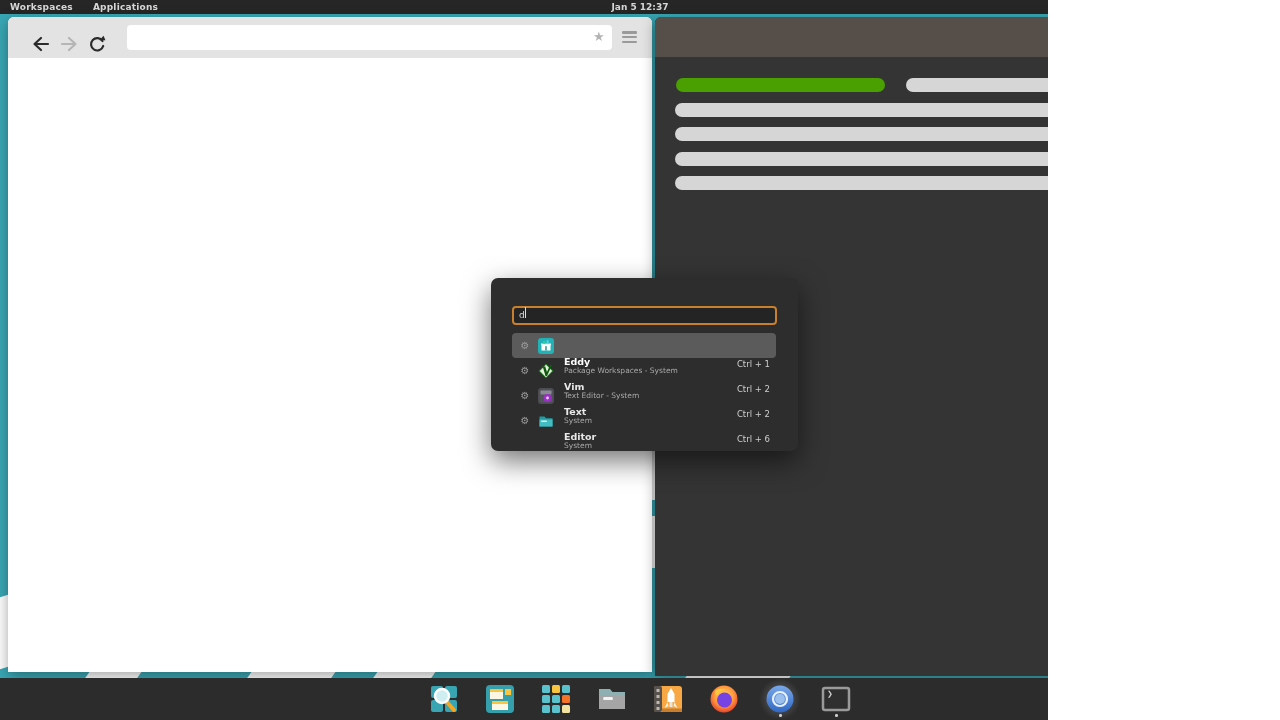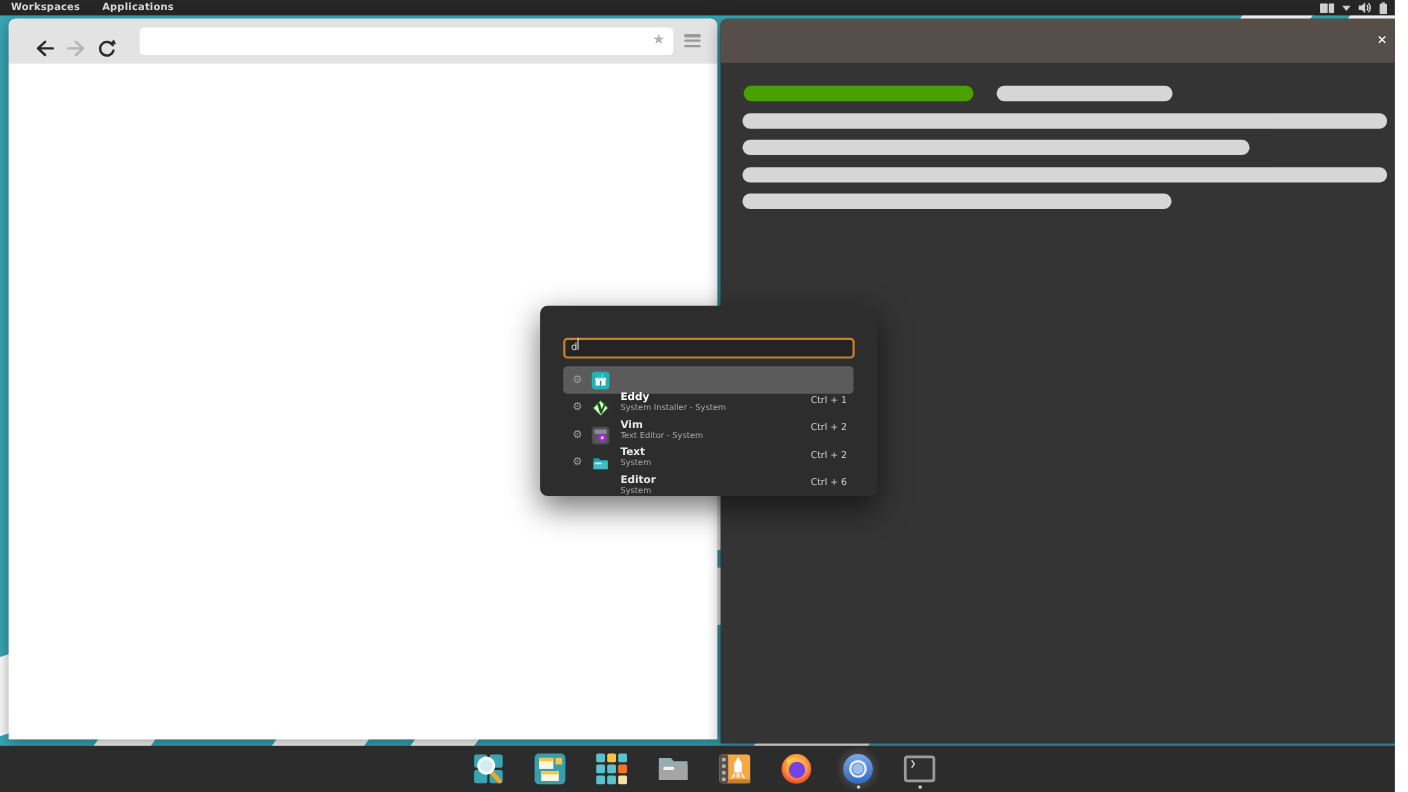--- a/index.html
+++ b/index.html
@@ -3,21 +3,21 @@
 <meta charset="utf-8">
 <style>
   :root{
     --teal:#38a7b4; --panel-bg:#262626; --dock-bg:#2c2c2c;
     --toolbar-bg:#e3e3e3; --titlebar-bg:#564f49; --winDark-bg:#343434;
     --bar-gray:#d6d6d6; --bar-green:#4aa000; --accent-orange:#c8802f;
     --popup-bg:#2e2d2d; --row-sel:#5b5b5b;
   }
   *{margin:0;padding:0;box-sizing:border-box;font-family:"DejaVu Sans","Liberation Sans",sans-serif;}
   html,body{width:1280px;height:720px;overflow:hidden;}
-  .desktop{position:absolute;inset:0;width:1268px;height:720px;background:var(--teal);overflow:hidden;}
+  .desktop{position:absolute;inset:0;width:1048px;height:720px;background:var(--teal);overflow:hidden;}
 
   
   .wshape{position:absolute;background:#fdfdfd;}
   .ws1{left:-4px;top:596px;width:16px;height:72px;transform:skewY(-18deg);}
   .ws2{left:88px;top:668px;width:52px;height:12px;transform:skewX(-35deg);}
   .ws3{left:250px;top:668px;width:84px;height:12px;transform:skewX(-35deg);}
   .ws4{left:376px;top:668px;width:58px;height:12px;transform:skewX(-35deg);}
   .ws5{left:688px;top:668px;width:104px;height:12px;transform:skewX(-35deg);}
   .ws6{left:1128px;top:12px;width:64px;height:8px;transform:skewX(-35deg);}
   .ws7{left:1226px;top:12px;width:60px;height:8px;transform:skewX(-35deg);}
@@ -95,20 +95,21 @@
   <div class="wshape ws5"></div>
   <div class="wshape ws6"></div>
   <div class="wshape ws7"></div>
   <div class="wshape ws8"></div>
   <div class="wshape ws9"></div>
   <div class="wshape ws10"></div>
 
   <div class="panel">
     <div class="panel-menu">Workspaces</div>
     <div class="panel-menu">Applications</div>
+    <div class="panel-clock">Jan 5 12:37</div>
     <div class="tray">
       <span>
         <svg width="13" height="9">
             <rect x="0" y="0" width="7" height="9" rx="1" fill="#cfcfcf"></rect>
             <rect x="8" y="0" width="5" height="9" rx="1" fill="#cfcfcf"></rect>
           </svg>
       </span>
       <span>
         <svg width="8" height="5">
             <polygon points="0,0 8,0 4,5" fill="#cfcfcf"></polygon>
@@ -189,21 +190,21 @@
           <svg viewBox="0 0 16 16">
               <rect x="3.5" y="7" width="9" height="5.5" fill="#fff"></rect>
               <rect x="3" y="5.5" width="10" height="1.8" fill="#e8f6f6"></rect>
               <rect x="5.2" y="3" width="2" height="3" fill="#2ad3a6"></rect>
               <rect x="8.6" y="2.2" width="2" height="3.8" fill="#57d0e8"></rect>
               <rect x="7.3" y="8.2" width="1.4" height="4.3" fill="#1a8c8e"></rect>
             </svg>
         </div>
         <div class="texts">
           <div class="t-name">Eddy</div>
-          <div class="t-desc">System Installer - System</div>
+          <div class="t-desc">Package Workspaces - System</div>
         </div>
         <div class="shortcut">Ctrl + 1</div>
       </div>
 
       <div class="row">
         <div class="gear">⚙</div>
         <div class="appicon ic-vim">
           <svg viewBox="0 0 16 16">
               <polygon points="8,0.5 15.5,8 8,15.5 0.5,8" fill="#1d7a1d"></polygon>
               <polygon points="8,1.8 14.2,8 8,14.2 1.8,8" fill="#e9f2e0"></polygon>

